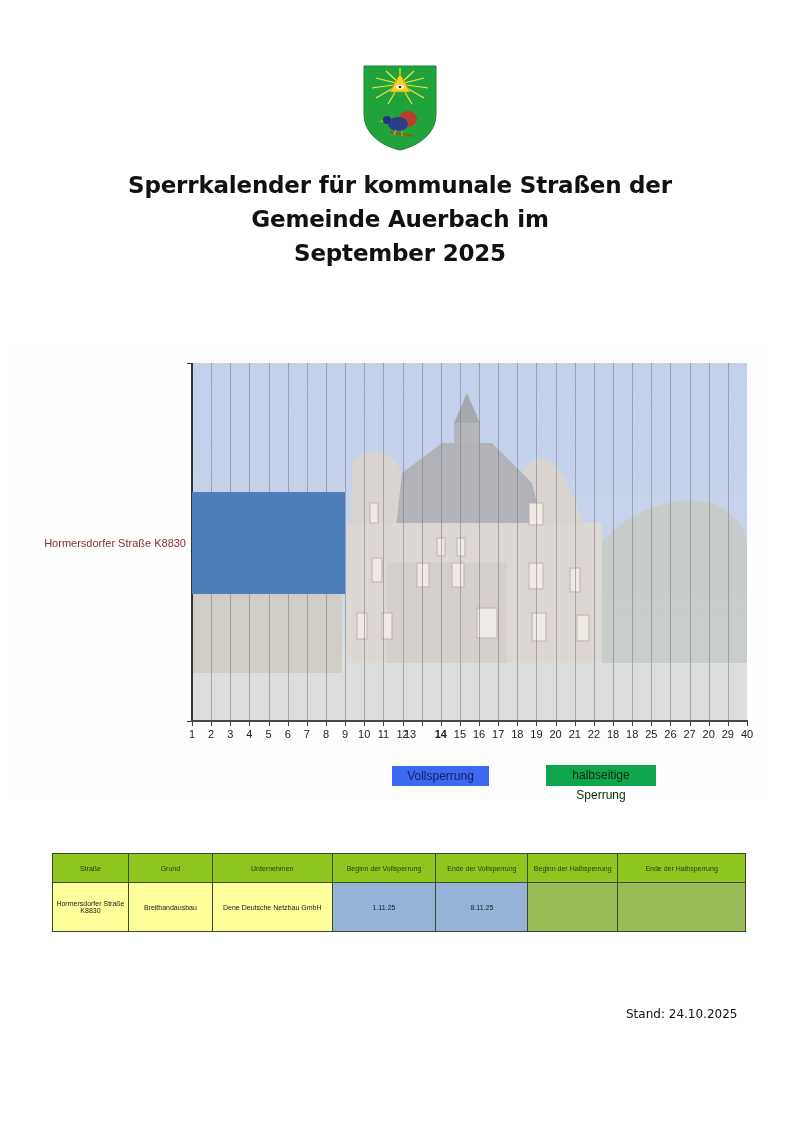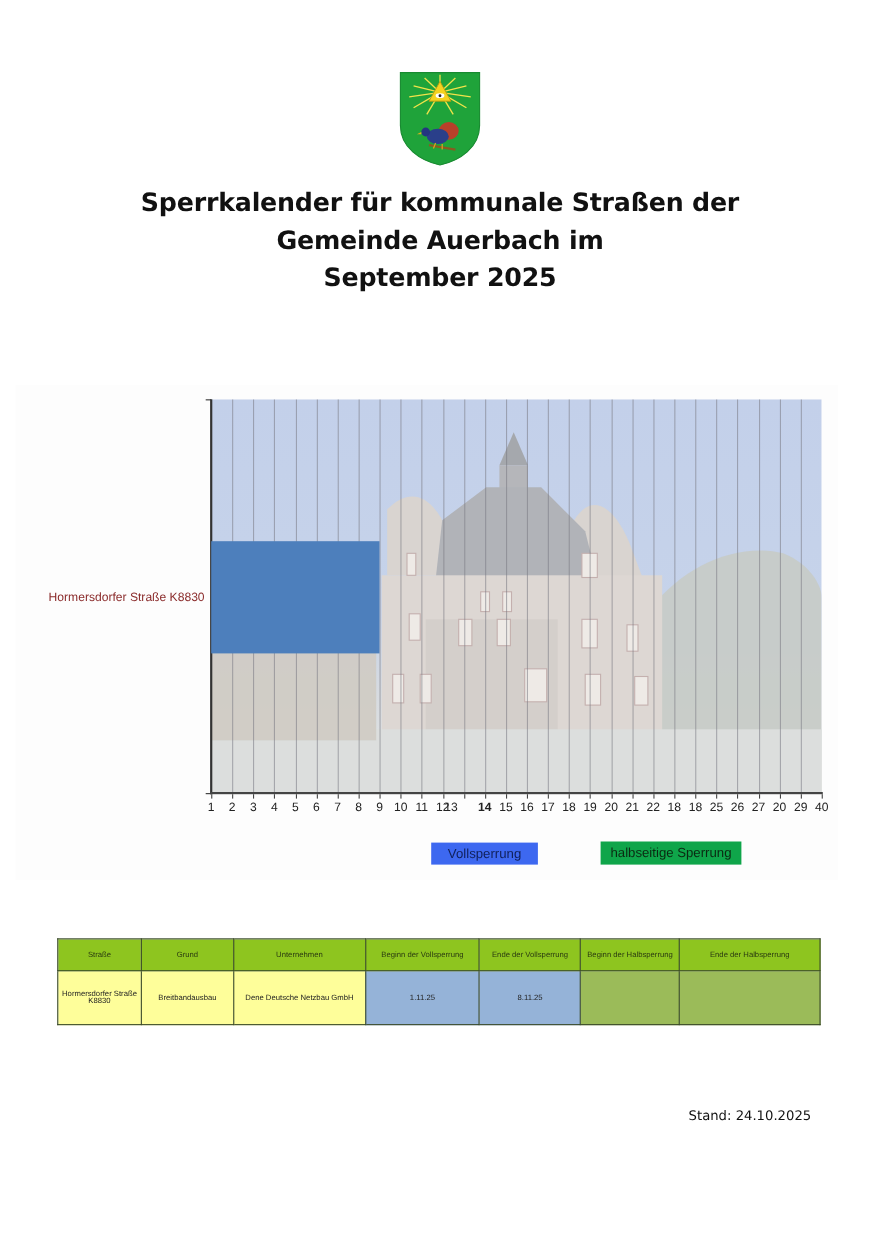--- a/index.html
+++ b/index.html
@@ -125,21 +125,21 @@
     text-align: center;
     line-height: 20px;
     color: #1a1a4a;
   }
   .legend-voll {
     left: 392px; top: 766px; width: 97px; height: 20px;
     background: #3d68f0;
     color: #10205a;
   }
   .legend-halb {
-    left: 546px; top: 765px; width: 128px; height: 21px;
+    left: 546px; top: 765px; width: 110px; height: 21px;
     background: #0fa54a;
     color: #0b2a12;
   }
 
   
   .building { position: absolute; left: 0; top: 0; width: 100%; height: 100%; }
 
   
   table.closures {
     position: absolute;

